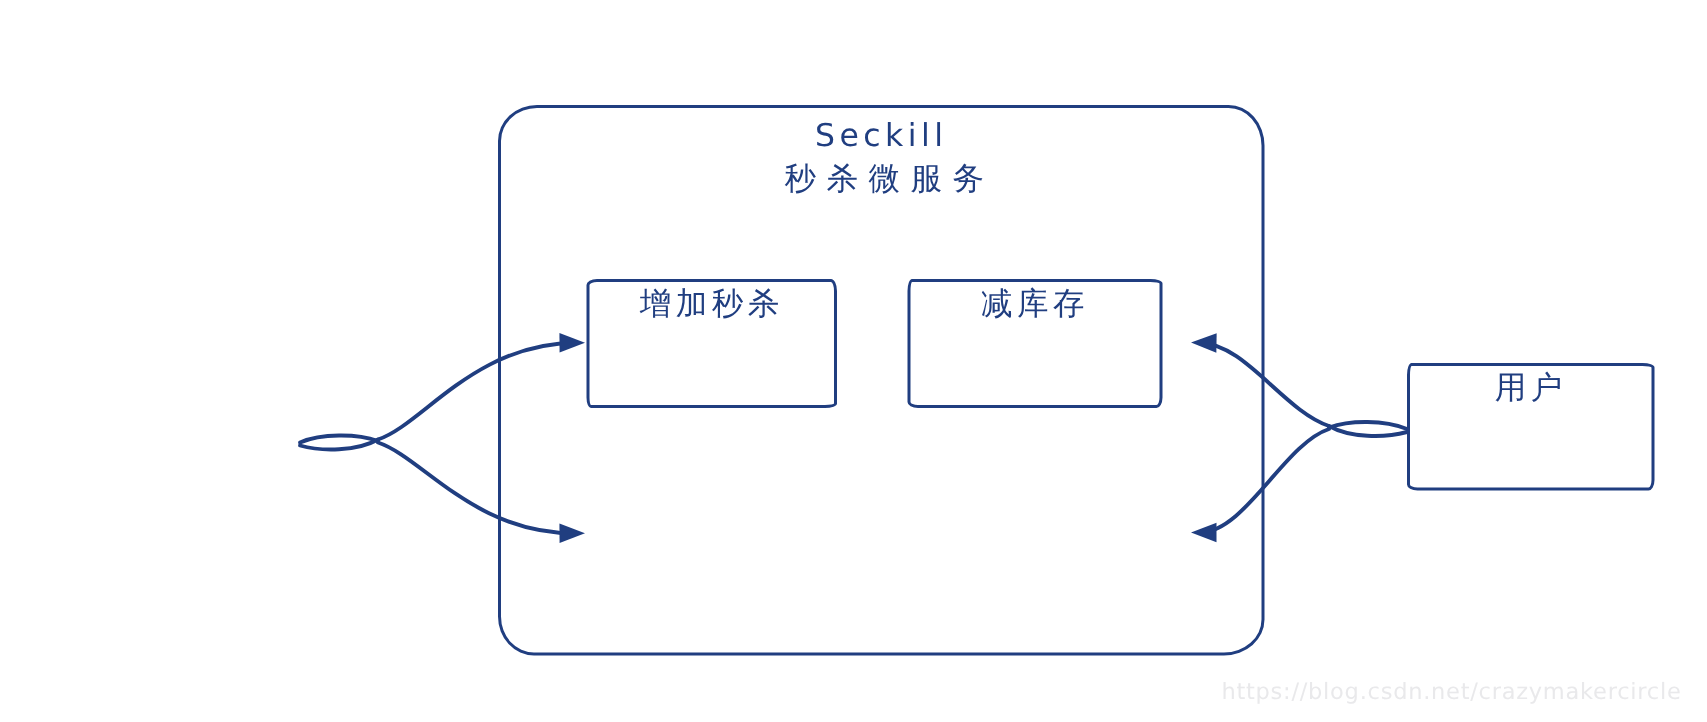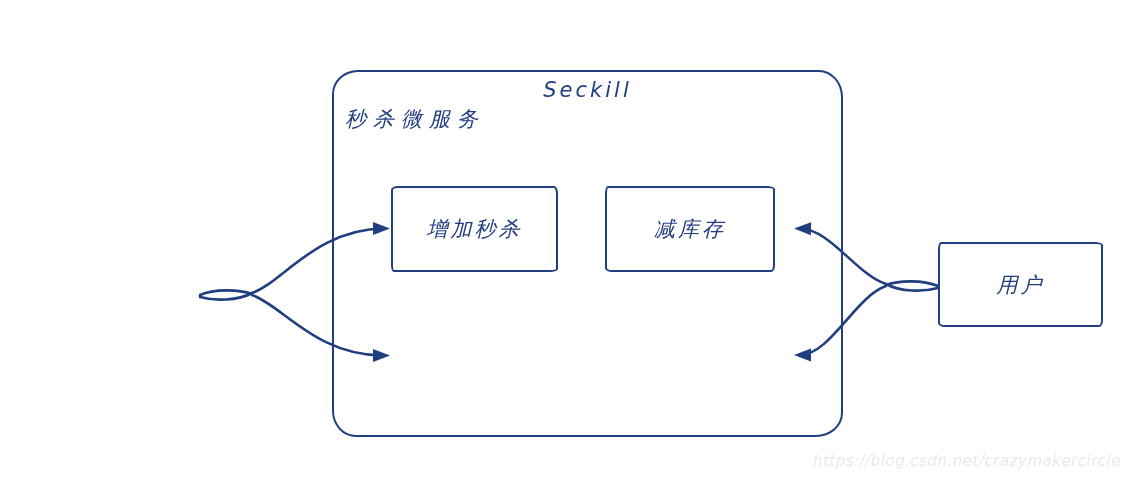--- a/index.html
+++ b/index.html
@@ -8,34 +8,33 @@
     background: var(--bg, #ffffff);
     font-family: "DejaVu Sans", "Liberation Sans", sans-serif;
   }
   .canvas {
     position: relative;
     width: 1138px;
     height: 481px;
     background: var(--bg, #ffffff);
     overflow: hidden;
     color: var(--ink, #203e80);
-    font-style: italic;
   }
   .edges {
     position: absolute;
     left: 0; top: 0;
     width: 1138px; height: 481px;
     pointer-events: none;
   }
   .node {
     position: absolute;
     border: 2.5px solid var(--ink, #203e80);
     background: #ffffff;
     display: flex;
-    align-items: center;
+    align-items: flex-start;
     justify-content: center;
     box-sizing: border-box;
     font-size: 21px;
     letter-spacing: 3px;
     color: var(--ink, #203e80);
   }
   
   .wobble-a { border-radius: 7px 4px 8px 3px / 4px 8px 3px 7px; }
   .wobble-b { border-radius: 3px 8px 4px 7px / 8px 3px 7px 4px; }
   .node-merchant { left: 33px;  top: 253px; width: 167px; height: 87px; }
@@ -55,20 +54,21 @@
   }
   .svc-title {
     margin-top: 6px;
     text-align: center;
     font-size: 21px;
     letter-spacing: 3px;
     color: var(--ink, #203e80);
   }
   .svc-subtitle {
     margin-top: 3px;
+    text-align: center;
     font-size: 21px;
     letter-spacing: 7px;
     color: var(--ink, #203e80);
     padding-left: 11px;
   }
   .watermark {
     position: absolute;
     right: 17px;
     top: 452px;
     font-size: 15px;

